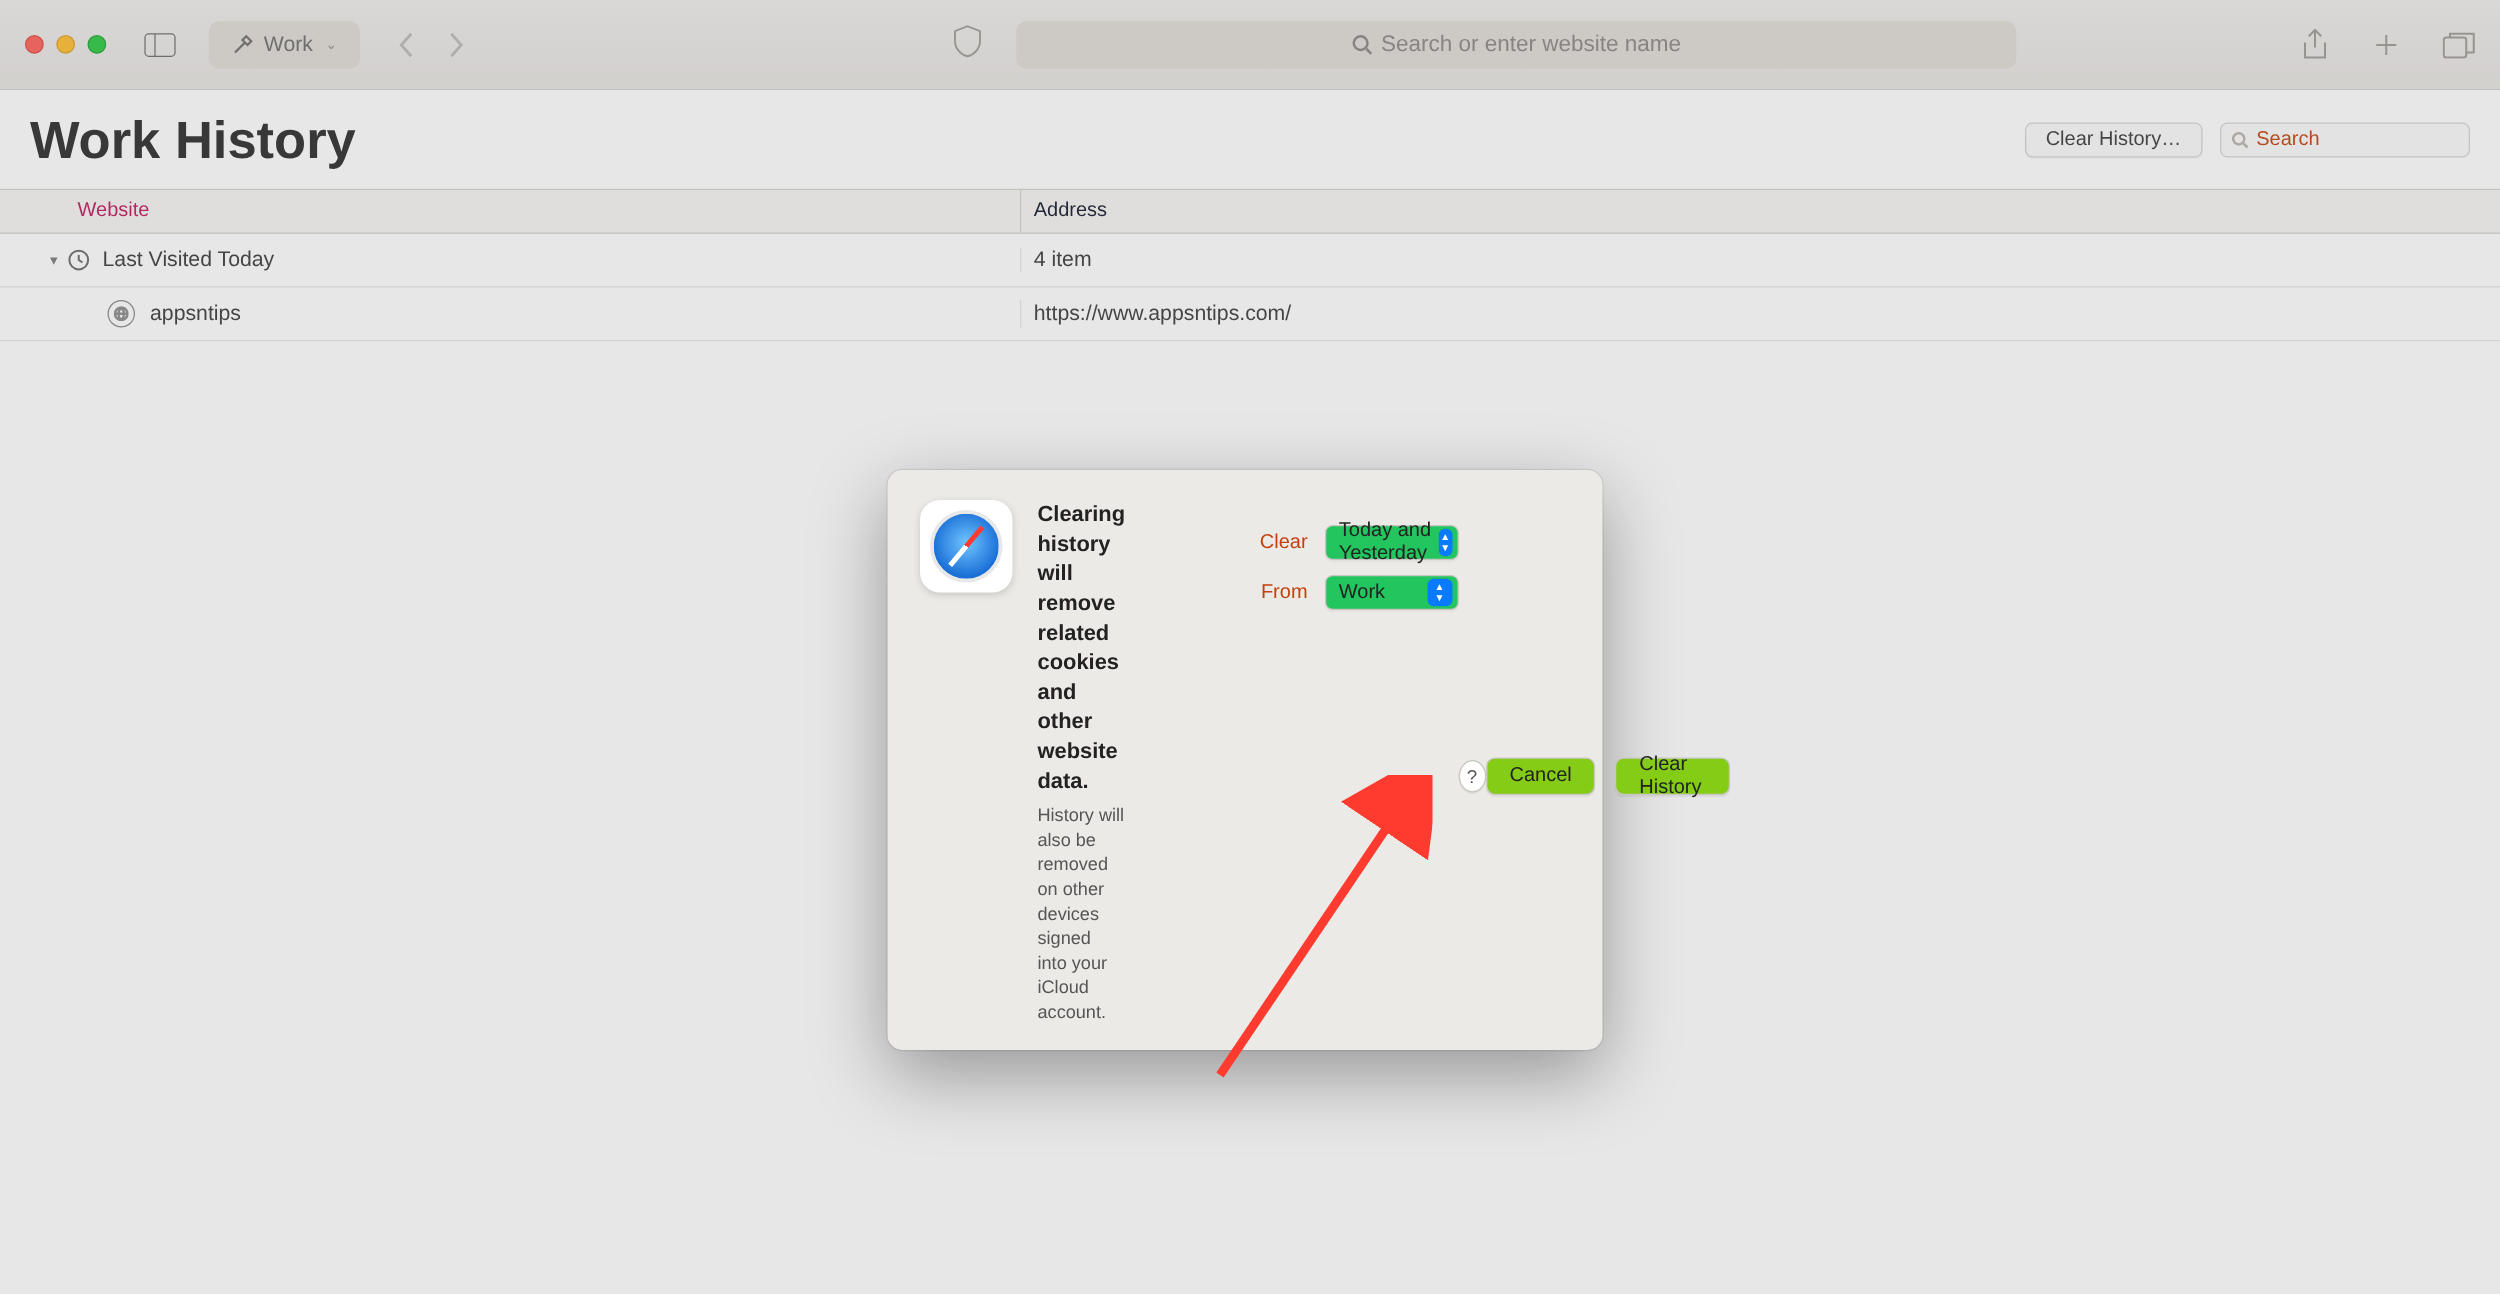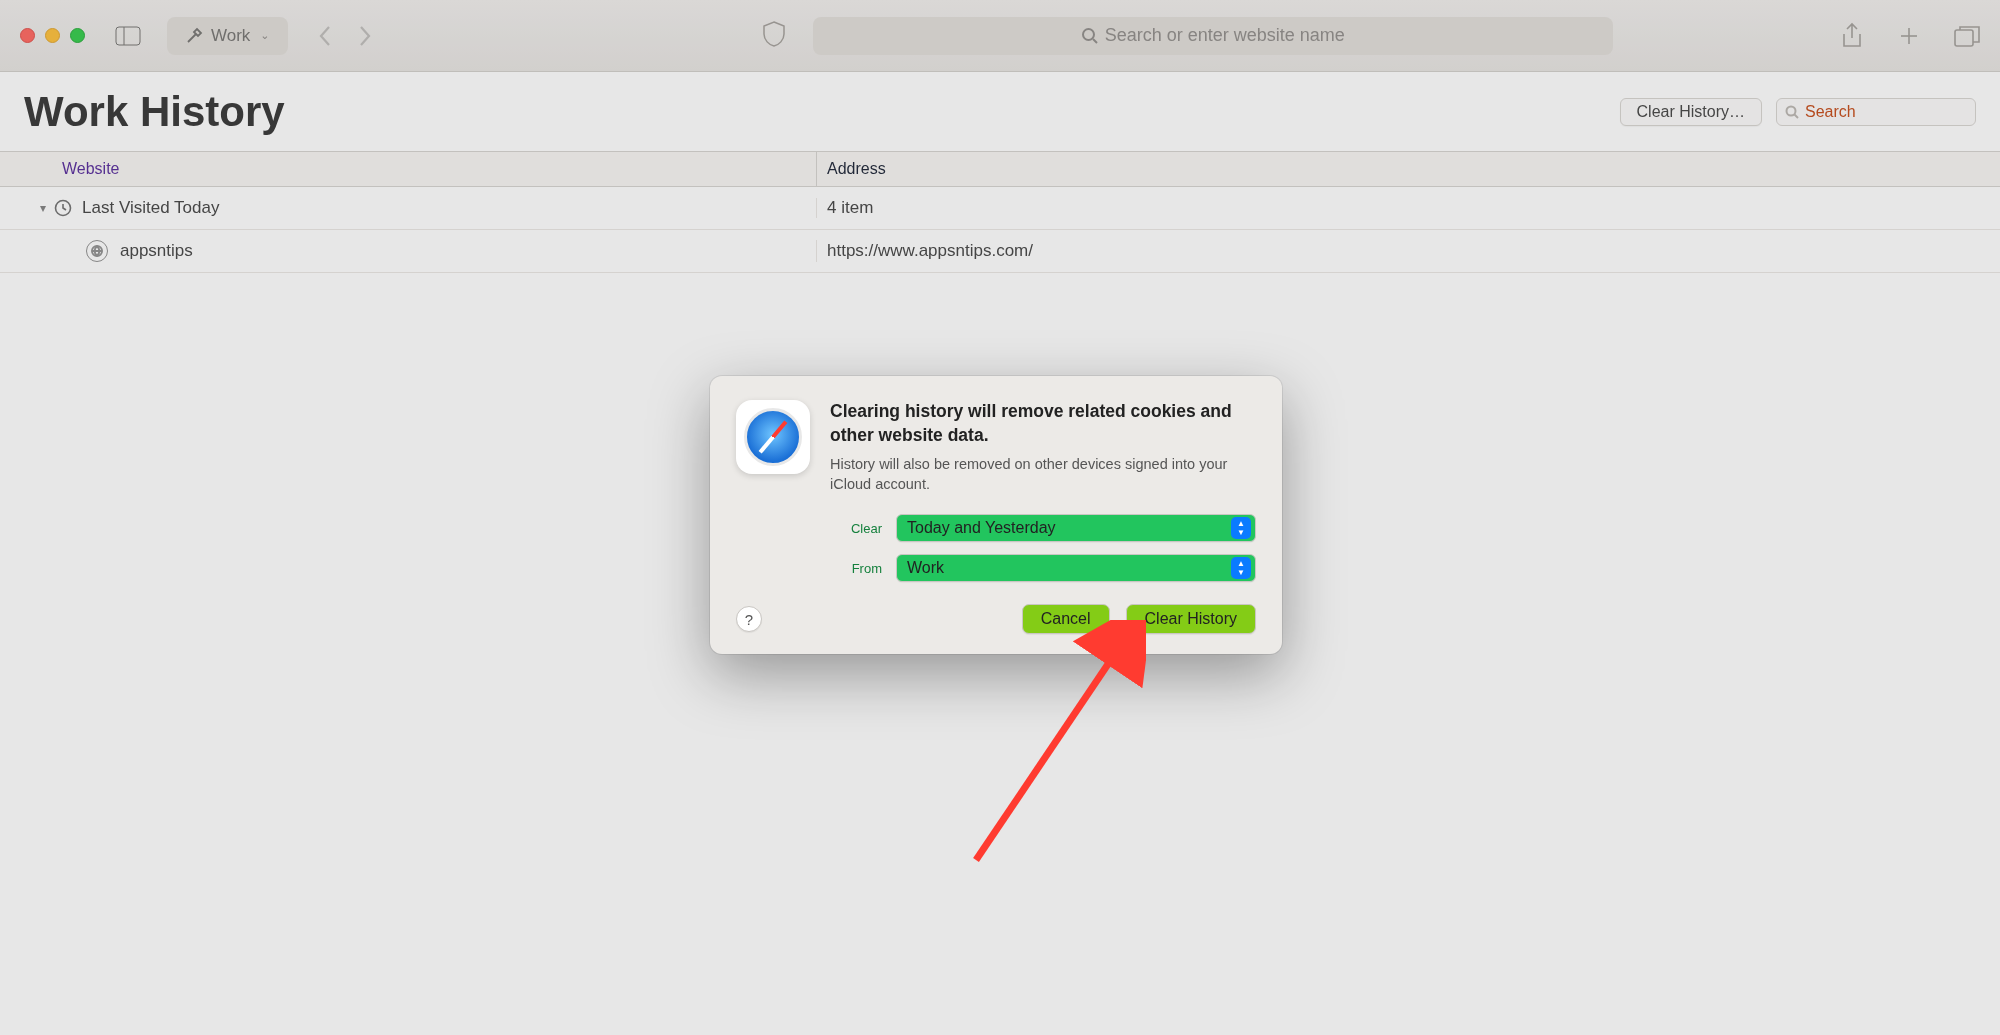--- a/index.html
+++ b/index.html
@@ -99,21 +99,21 @@
     }
     .search-field svg { width:14px; height:14px; stroke:#b7b3ae; fill:none; stroke-width:2; }
 
     
     .table-header {
       height: 35px;
       display: flex;
       border-bottom: 1px solid #d4d1cd;
       background: #f7f5f2;
     }
-    .col-website { width: 817px; padding-left: 62px; display:flex; align-items:center; font-size:16px; color:#4c1d95; border-right: 1px solid #d4d1cd; }
+    .col-website { width: 817px; padding-left: 62px; display:flex; align-items:center; font-size:16px; color:#be185d; border-right: 1px solid #d4d1cd; }
     .col-address { flex: 1; padding-left: 10px; display:flex; align-items:center; font-size:16px; color:#0f172a; }
 
     
     .table-body { }
     .group-row, .entry-row {
       height: 43px;
       display: flex;
       border-bottom: 1px solid #e9e6e2;
       align-items: center;
       font-size: 17px;
@@ -142,21 +142,21 @@
     .dialog {
       position: absolute;
       top: 376px;
       left: 710px;
       width: 572px;
       background: #eceae7;
       border-radius: 12px;
       box-shadow: 0 20px 60px rgba(0,0,0,0.35), 0 0 0 1px rgba(0,0,0,0.08);
       padding: 24px 26px 20px 26px;
       display: flex;
-      flex-direction: column;
+      flex-direction: row;
     }
     .dialog-top { display:flex; gap: 20px; }
     .safari-icon {
       width: 74px; height: 74px;
       border-radius: 16px;
       background: #fff;
       display:flex; align-items:center; justify-content:center;
       box-shadow: 0 2px 6px rgba(0,0,0,0.15);
       flex-shrink:0;
     }
@@ -171,21 +171,21 @@
       width:4px; height:40px;
       transform: translate(-50%,-50%) rotate(40deg);
       background: linear-gradient(#ff3b30 0 50%, #fff 50% 100%);
     }
     .dialog-text { flex:1; }
     .dialog-heading { font-size: 17.5px; font-weight: 700; line-height:1.35; color:#222; margin-bottom: 8px; }
     .dialog-sub { font-size: 14.5px; color: #555; line-height:1.35; }
 
     .form-rows { margin-top: 20px; margin-left: 94px; display:flex; flex-direction:column; gap: 12px; }
     .form-row { display:flex; align-items:center; gap: 14px; }
-    .form-label { width: 52px; text-align: right; font-size: 13px; color:#15803d; }
+    .form-label { width: 52px; text-align: right; font-size: 16px; color:#c2410c; }
     .select {
       flex:1;
       height: 28px;
       background: #22c55e;
       border: 1px solid #c9c6c2;
       border-radius: 6px;
       display:flex;
       align-items:center;
       padding: 0 4px 0 10px;
       font-size: 16px;

